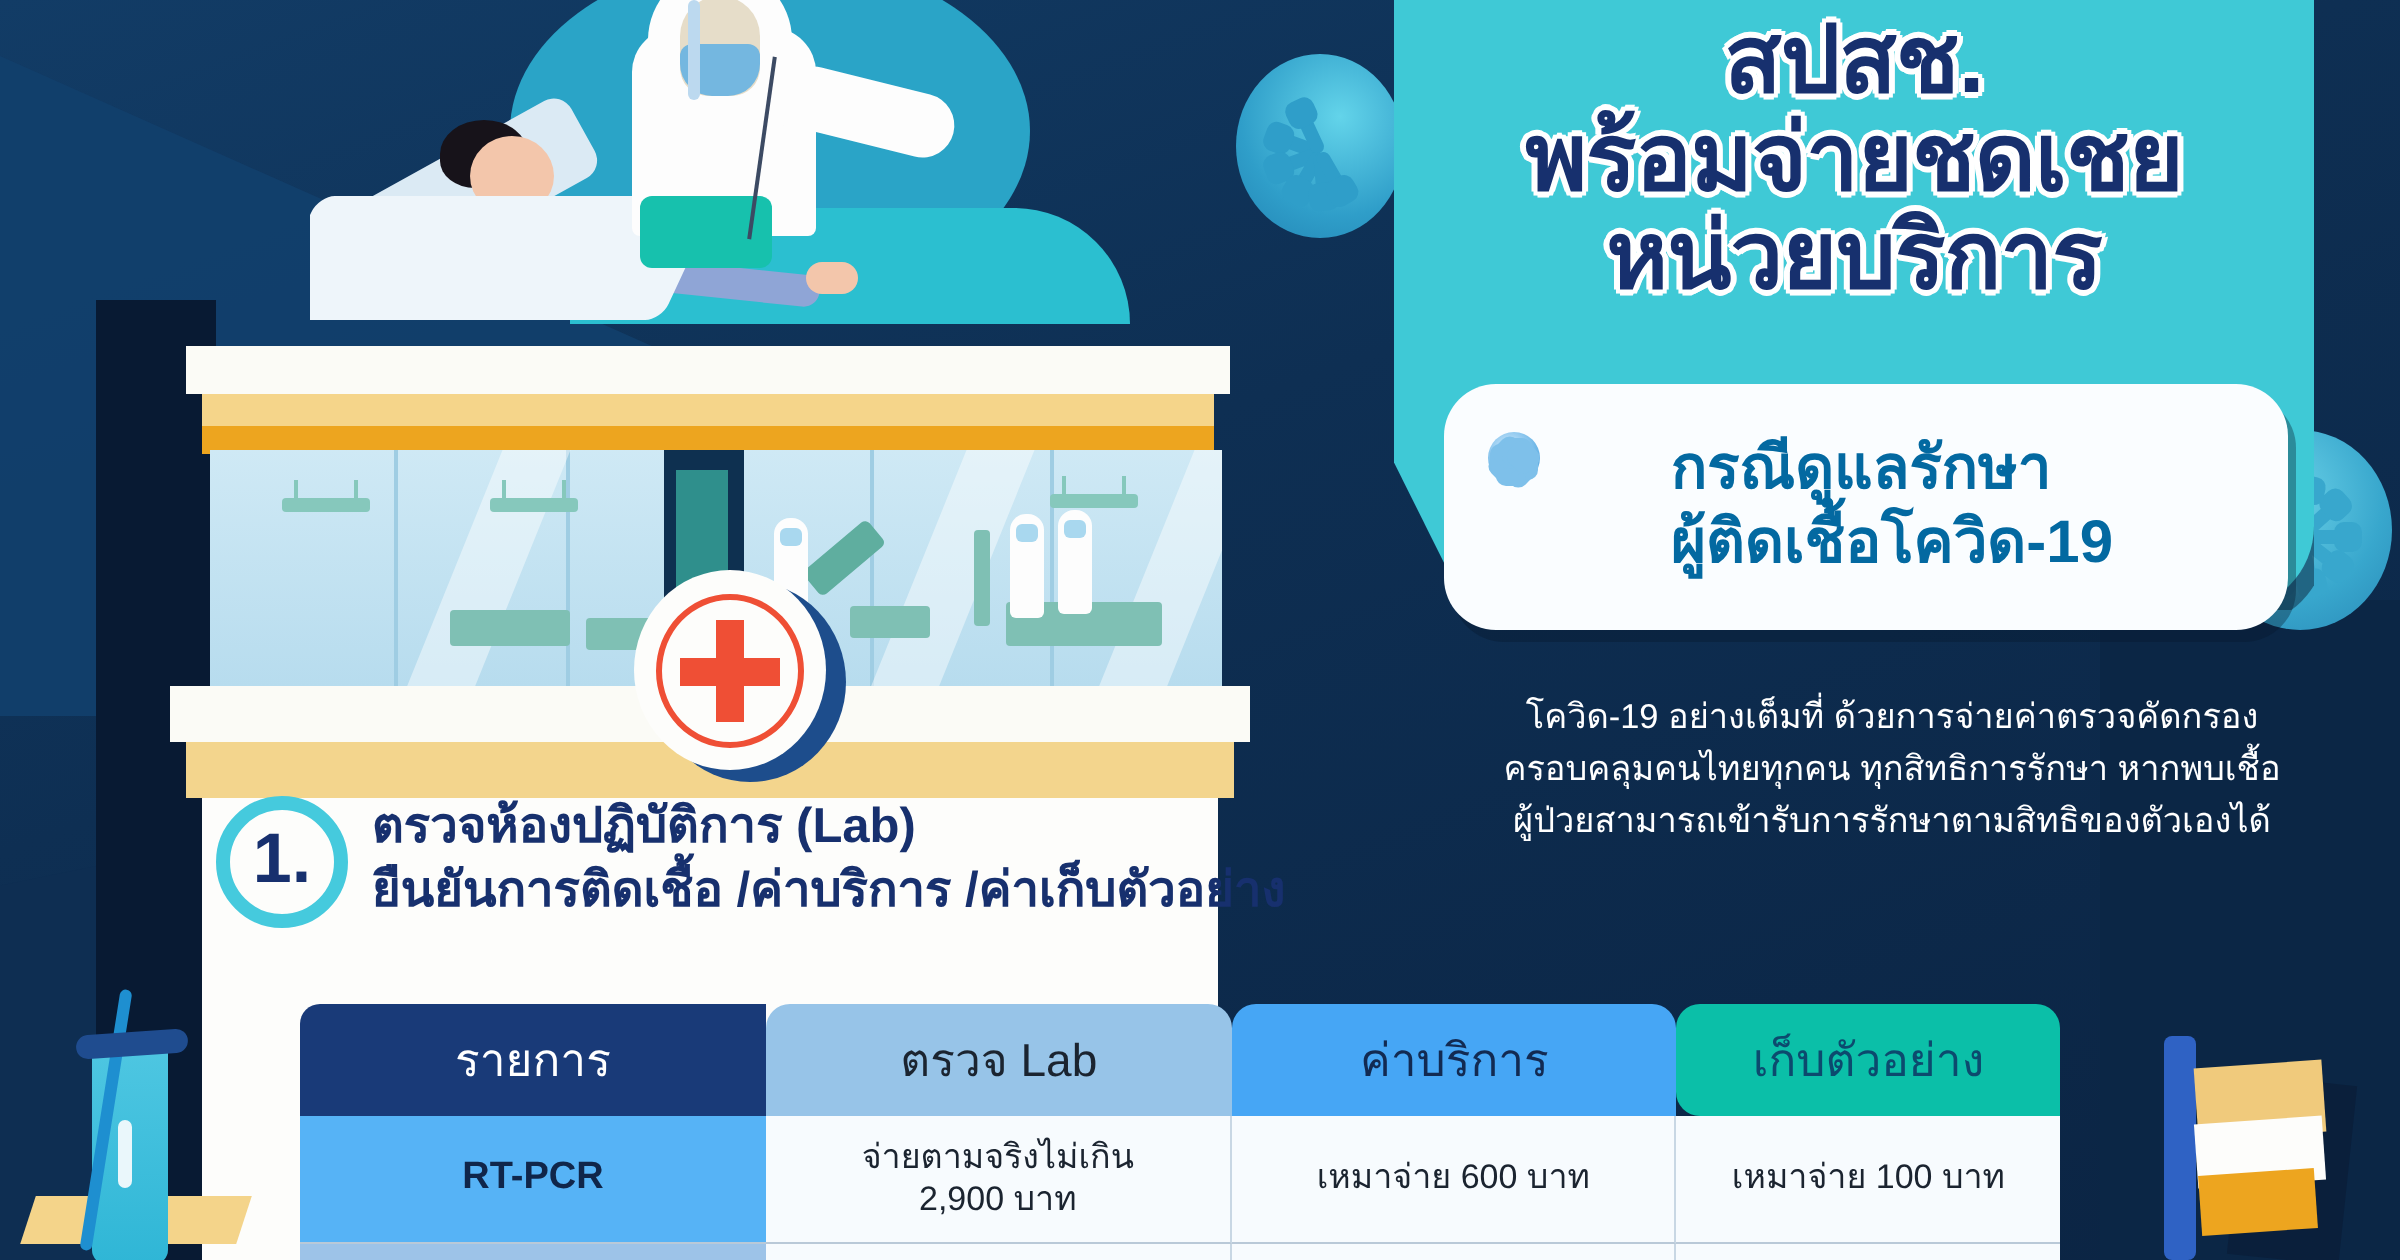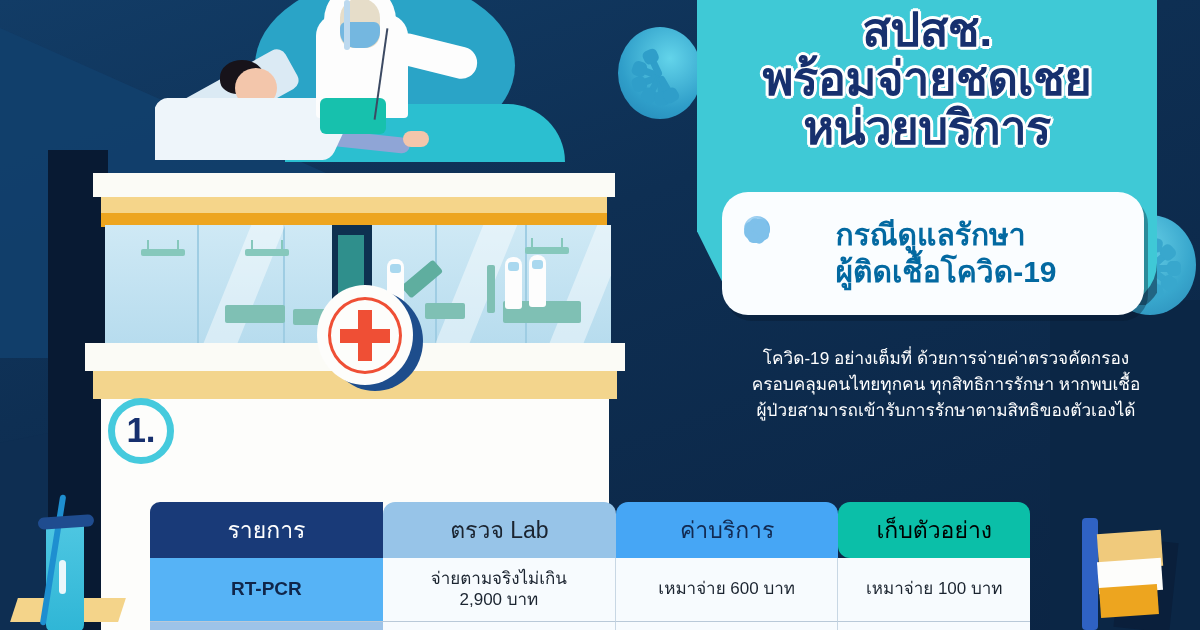--- a/index.html
+++ b/index.html
@@ -233,21 +233,21 @@
   
   #tablewrap { position:absolute; left:150px; top:502px; width:880px; z-index:9; }
   #tbl { width:880px; border-collapse:separate; border-spacing:0; table-layout:fixed; }
   #tbl th {
     height:56px; font-size:23px; font-weight:normal; color:#ffffff;
     vertical-align:middle;
   }
   #tbl th.c1 { width:225px; background:#193a78; border-radius:10px 0 0 0; }
   #tbl th.c2 { width:225px; background:#97c4e8; color:#1b2430; border-radius:12px 12px 0 0; }
   #tbl th.c3 { width:215px; background:#46a6f5; color:#122a52; border-radius:12px 12px 0 0; }
-  #tbl th.c4 { width:185px; background:#0bbfa8; color:#000000; border-radius:12px 12px 0 12px;margin-top:36px; }
+  #tbl th.c4 { width:185px; background:#0bbfa8; color:#0c4a6e; border-radius:12px 12px 0 12px;margin-top:36px; }
   #tbl td {
     background:#f7fbfe; color:#1b2430; font-size:17px; text-align:center;
     vertical-align:middle; height:64px; border-right:1px solid #c8d7e4;
     border-bottom:1px solid #b9c9d8; line-height:1.2;
   }
   #tbl td.lbl { background:#56b3f6; color:#10264a; font-weight:bold; font-size:19px; border-right:none; }
   #tbl tr.r2 td.lbl { background:#9dc3e8; }
   #tbl td:last-child { border-right:none; }
   .nowrapline { white-space:nowrap; }
 </style>
@@ -395,20 +395,24 @@
 
   <div id="paragraph">
     <div>โควิด-19 อย่างเต็มที่ ด้วยการจ่ายค่าตรวจคัดกรอง</div>
     <div>ครอบคลุมคนไทยทุกคน ทุกสิทธิการรักษา หากพบเชื้อ</div>
     <div>ผู้ป่วยสามารถเข้ารับการรักษาตามสิทธิของตัวเองได้</div>
   </div>
 
   <div id="step1">
     <div class="circle">
       <span>1.</span>
+    </div>
+    <div class="txt">
+      <div>ตรวจห้องปฏิบัติการ (Lab)</div>
+      <div>ยืนยันการติดเชื้อ /ค่าบริการ /ค่าเก็บตัวอย่าง</div>
     </div>
   </div>
 
   <div id="tablewrap">
     <table id="tbl">
       <thead>
         <tr>
           <th class="c1">รายการ</th>
           <th class="c2">ตรวจ Lab</th>
           <th class="c3">ค่าบริการ</th>

